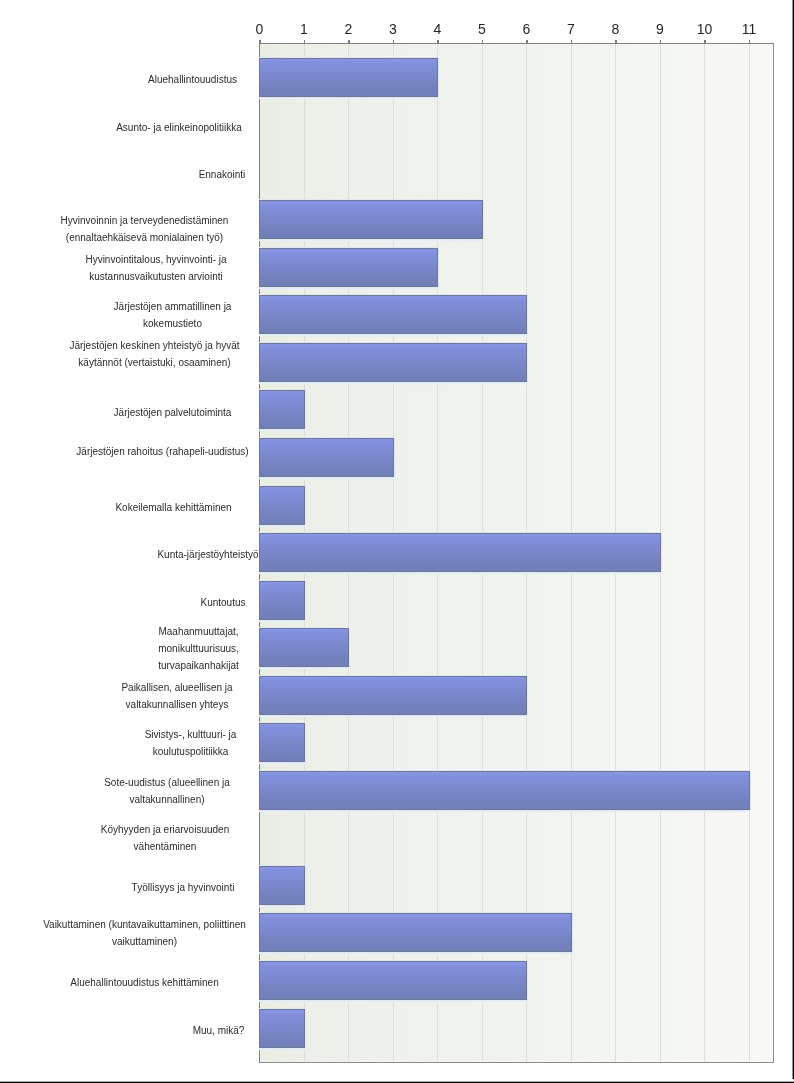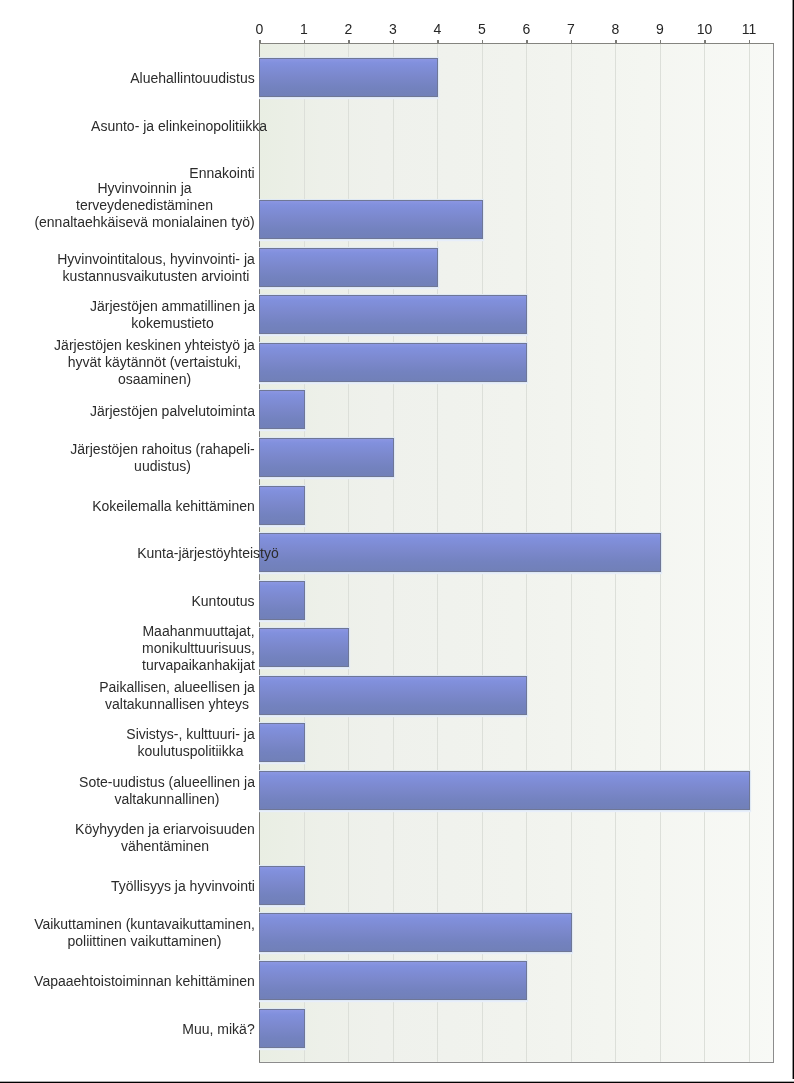--- a/index.html
+++ b/index.html
@@ -49,21 +49,21 @@
   
   .bar{position:absolute;box-sizing:border-box;
        background:linear-gradient(to bottom,#8b96e2 0%,#8190dd 11%,#7b88cc 46%,
        #7382bf 76%,#7180b8 100%);
        border:1px solid #6f7796;
        box-shadow:0 0 0 1px #dfe9f4, 0 1px 1px 1px #e7eefb;}
 
   
   .catlabel{position:absolute;left:0;width:255px;text-align:right;}
   .catlabel > span{display:inline-block;max-width:222px;text-align:center;
-        font-size:14px;color:#2b2b2b;line-height:17px;white-space:normal;}
+        font-size:10px;color:#2b2b2b;line-height:17px;white-space:normal;}
 </style>
 </head>
 <body>
 
 <div id="page">
 
   <div id="plot">
       <div class="gridline" style="left: 44.51px;"></div>
       <div class="gridline" style="left: 89.02px;"></div>
       <div class="gridline" style="left: 133.53px;"></div>
@@ -124,35 +124,35 @@
       <div class="tick" style="left: 704.3px; top: 39.6px;"></div>
       <div class="ticklabel" style="left: 684.5px; width: 40px; top: 21.2px;">10</div>
       <div class="tick" style="left: 748.81px; top: 39.6px;"></div>
       <div class="ticklabel" style="left: 729.01px; width: 40px; top: 21.2px;">11</div>
       <div class="axis-top"></div>
     </div>
   <div id="labels">
       <div class="catlabel" style="top: 68.95px;"><span style="width: 125px;">Aluehallintouudistus</span></div>
       <div class="catlabel" style="top: 116.5px; padding-left: 12px;"><span style="width: 176px;">Asunto- ja elinkeinopolitiikka</span></div>
       <div class="catlabel" style="top: 164.05px;"><span style="width: 66px;">Ennakointi</span></div>
-      <div class="catlabel" style="top: 180px;"><span style="width: 221px;">Hyvinvoinnin ja terveydenedistäminen (ennaltaehkäisevä monialainen työ)</span></div>
+      <div class="catlabel" style="top: 212px;"><span style="width: 221px;">Hyvinvoinnin ja terveydenedistäminen (ennaltaehkäisevä monialainen työ)</span></div>
       <div class="catlabel" style="top: 250.65px;"><span style="width: 198px;">Hyvinvointitalous, hyvinvointi- ja kustannusvaikutusten arviointi</span></div>
       <div class="catlabel" style="top: 298.2px;"><span style="width: 165px;">Järjestöjen ammatillinen ja kokemustieto</span></div>
       <div class="catlabel" style="top: 337px;"><span style="width: 201px;">Järjestöjen keskinen yhteistyö ja hyvät käytännöt (vertaistuki, osaaminen)</span></div>
       <div class="catlabel" style="top: 401.8px;"><span style="width: 165px;">Järjestöjen palvelutoiminta</span></div>
       <div class="catlabel" style="top: 440.85px;"><span style="width: 185px;">Järjestöjen rahoitus (rahapeli-uudistus)</span></div>
       <div class="catlabel" style="top: 496.9px;"><span style="width: 163px;">Kokeilemalla kehittäminen</span></div>
       <div class="catlabel" style="top: 544.45px; padding-left: 24px;"><span style="width: 142px;">Kunta-järjestöyhteistyö</span></div>
       <div class="catlabel" style="top: 592px;"><span style="width: 64px;">Kuntoutus</span></div>
       <div class="catlabel" style="top: 622.55px;"><span style="width: 113px;">Maahanmuuttajat, monikulttuurisuus, turvapaikanhakijat</span></div>
       <div class="catlabel" style="top: 678.6px;"><span style="width: 156px;">Paikallisen, alueellisen ja valtakunnallisen yhteys</span></div>
       <div class="catlabel" style="top: 726.15px;"><span style="width: 129px;">Sivistys-, kulttuuri- ja koulutuspolitiikka</span></div>
       <div class="catlabel" style="top: 773.7px;"><span style="width: 176px;">Sote-uudistus (alueellinen ja valtakunnallinen)</span></div>
       <div class="catlabel" style="top: 821.25px;"><span style="width: 180px;">Köyhyyden ja eriarvoisuuden vähentäminen</span></div>
       <div class="catlabel" style="top: 877.3px;"><span style="width: 144px;">Työllisyys ja hyvinvointi</span></div>
       <div class="catlabel" style="top: 916.35px;"><span style="width: 221px;">Vaikuttaminen (kuntavaikuttaminen, poliittinen vaikuttaminen)</span></div>
-      <div class="catlabel" style="top: 972.4px;"><span style="width: 221px;">Vapaaehtoistoiminnan kehittäminen</span></div>
+      <div class="catlabel" style="top: 972.4px;"><span style="width: 221px;">Aluehallintouudistus kehittäminen</span></div>
       <div class="catlabel" style="top: 1019.95px;"><span style="width: 73px;">Muu, mikä?</span></div>
     </div>
 
   <div id="edge-right"></div>
   <div id="edge-bottom"></div>
 </div>
 
 </body></html>

